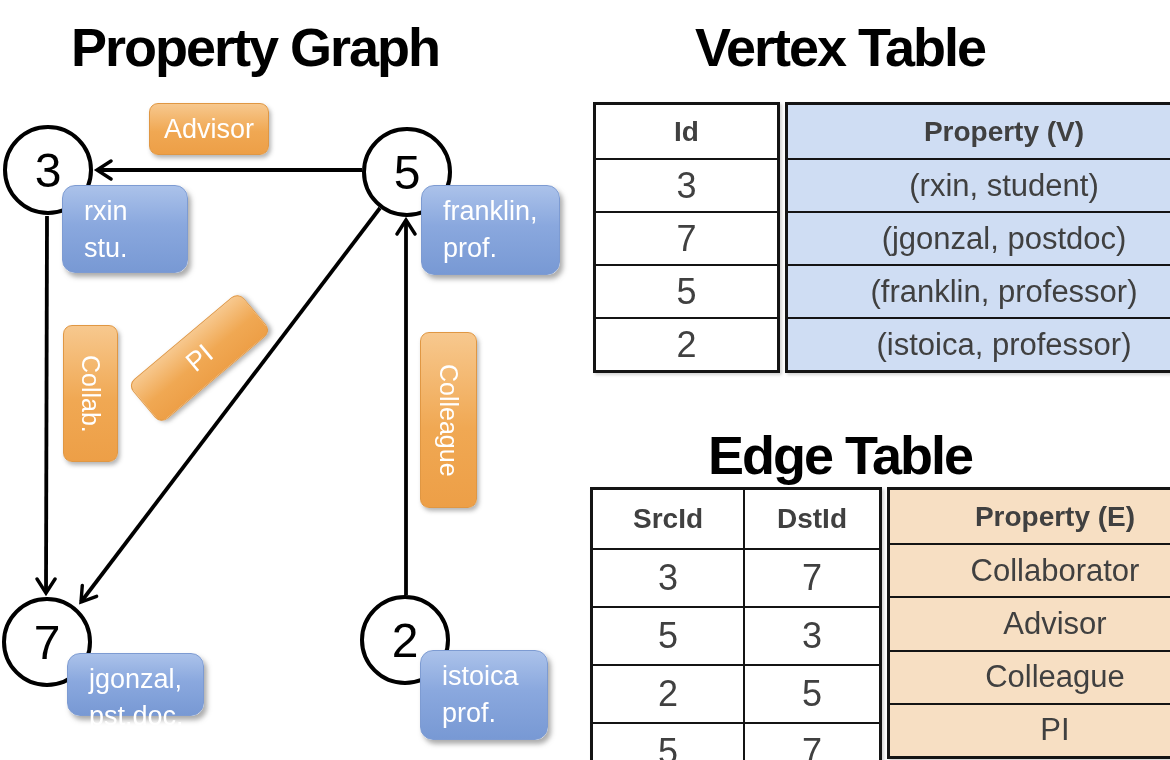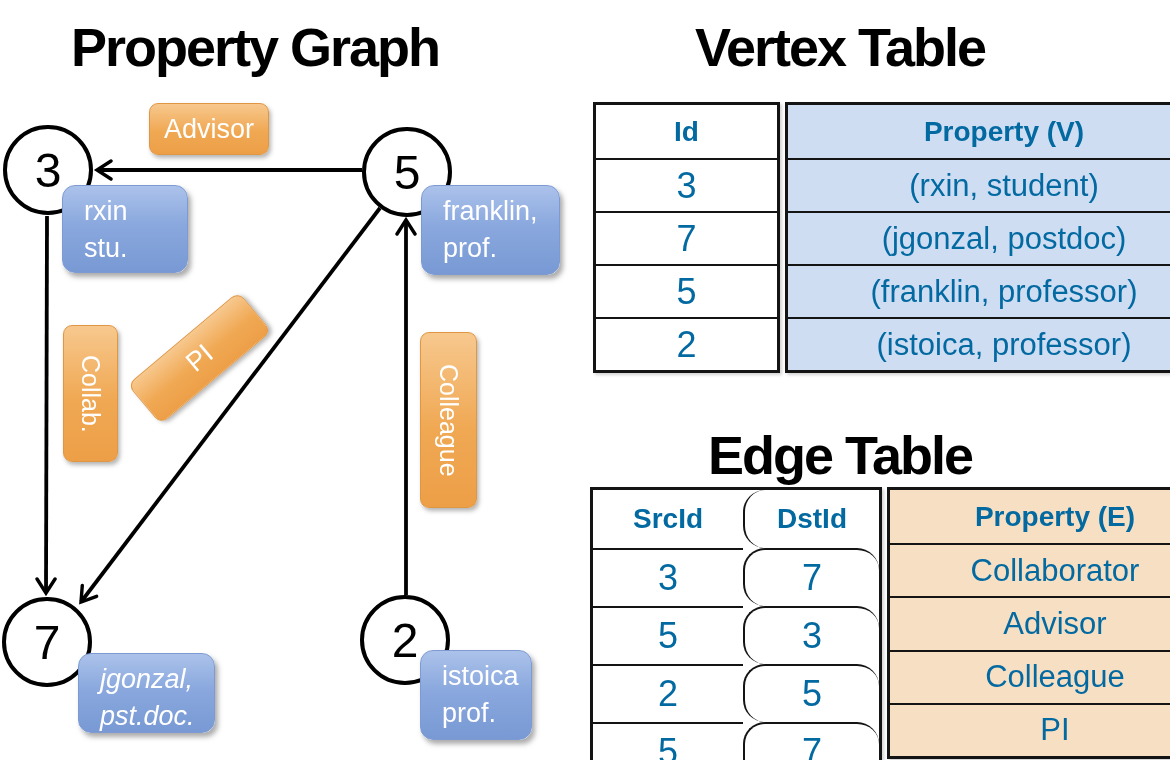--- a/index.html
+++ b/index.html
@@ -35,27 +35,27 @@
     font-size:27px; line-height:37px; padding:7px 0 0 21px;
   }
   
   .tbl {
     position:absolute; box-sizing:border-box; border:3px solid #141414;
     display:grid; grid-template-rows:repeat(5,1fr);
     box-shadow:2px 2px 3px rgba(0,0,0,0.18);
   }
   .cell {
     display:flex; align-items:center; justify-content:center;
-    border-top:2px solid #141414; color:#0369a1;
+    border-top:2px solid #141414; color:#404040;
   }
   .cell.first { border-top:none; }
   .cell.hdr { font-weight:bold; font-size:28px; }
   .cell.num { font-size:36px; font-weight:300; }
   .cell.txt { font-size:31px; font-weight:300; white-space:nowrap; }
-  .cell.col2 { border-left:2px solid #141414;border-radius:22px; }
+  .cell.col2 { border-left:2px solid #141414; }
   #vt-id   { left:593px; top:102px; width:187px; height:271px; background:#fff; }
   #vt-prop { left:785px; top:102px; width:438px; height:271px; background:#cfddf3; }
   #et-left { left:590px; top:487px; width:292px; height:296px; background:#fff;
              grid-template-columns:150px 1fr; }
   #et-prop { left:887px; top:487px; width:336px; height:272px; background:#f7dfc3; }
 </style>
 </head>
 <body>
 
 <div id="stage">
@@ -95,25 +95,25 @@
   <div class="opill vert" style="left:420px; top:332px; width:57px; height:176px;">Colleague</div>
 
   <div class="bluebox" style="left:62px; top:185px; width:126px; height:88px;">
     <div>rxin</div>
     <div>stu.</div>
   </div>
   <div class="bluebox" style="left:421px; top:185px; width:139px; height:90px;">
     <div>franklin,</div>
     <div>prof.</div>
   </div>
-  <div class="bluebox" style="left:78px; top:653px; width:137px; height:80px;font-style:italic;">
+  <div class="bluebox" style="left:67px; top:653px; width:137px; height:63px;">
     <div>jgonzal,</div>
     <div>pst.doc.</div>
   </div>
-  <div class="bluebox" style="left:420px; top:650px; width:112px; height:90px;">
+  <div class="bluebox" style="left:420px; top:650px; width:128px; height:90px;">
     <div>istoica</div>
     <div>prof.</div>
   </div>
 
   <div class="tbl" id="vt-id">
     <div class="cell hdr first">Id</div>
     <div class="cell num">3</div>
     <div class="cell num">7</div>
     <div class="cell num">5</div>
     <div class="cell num">2</div>

